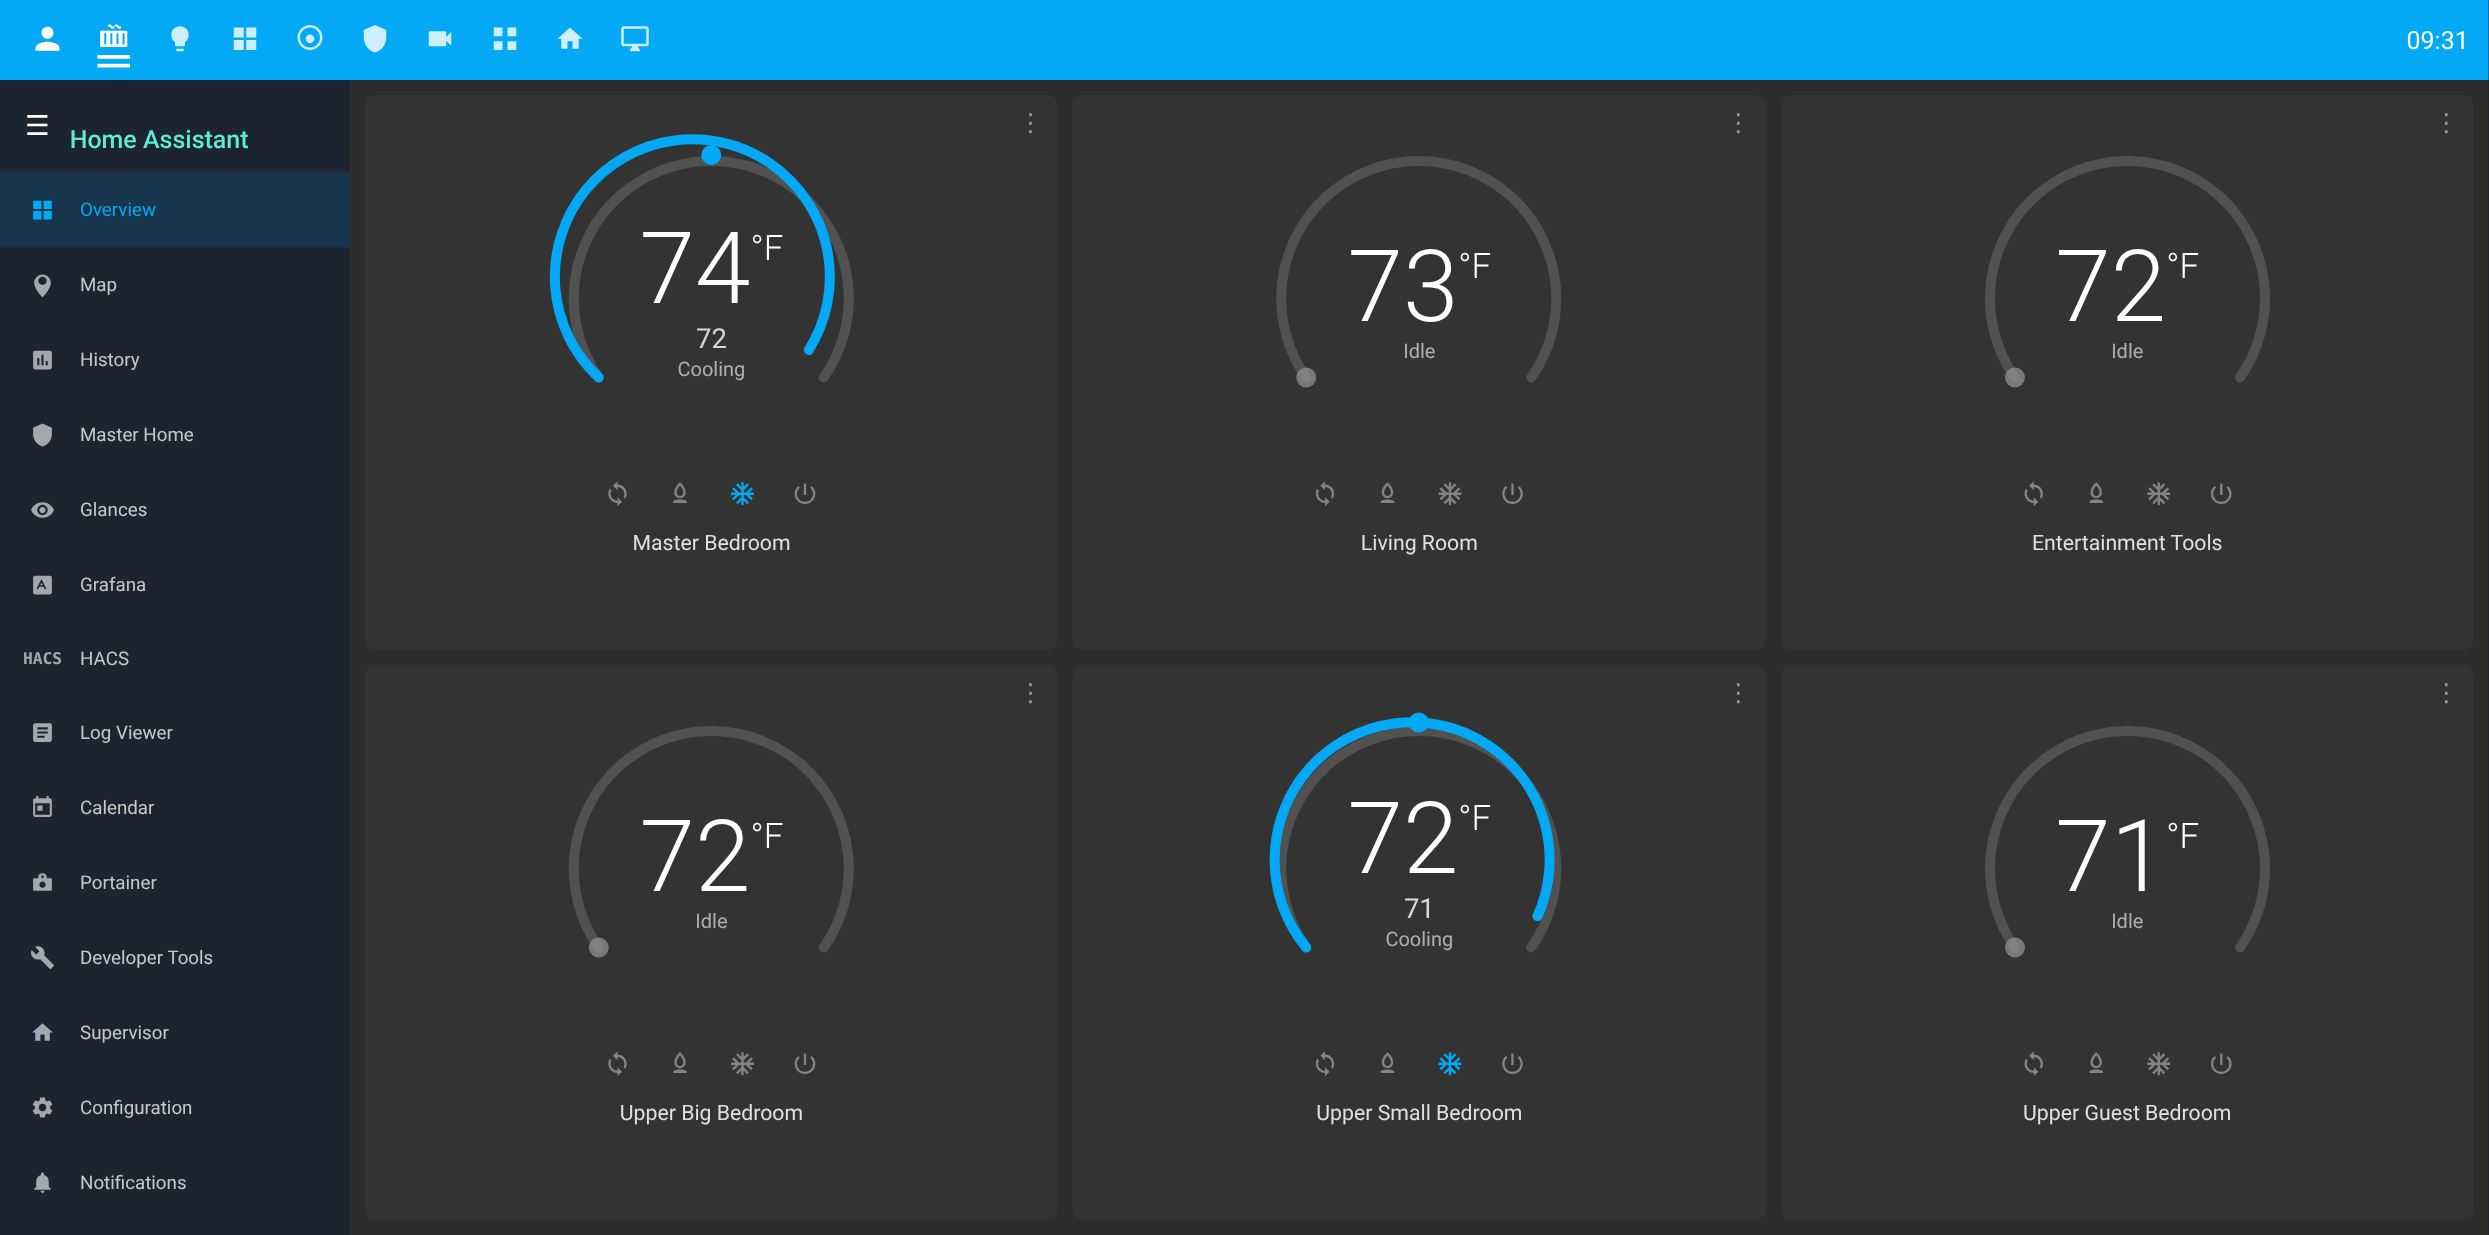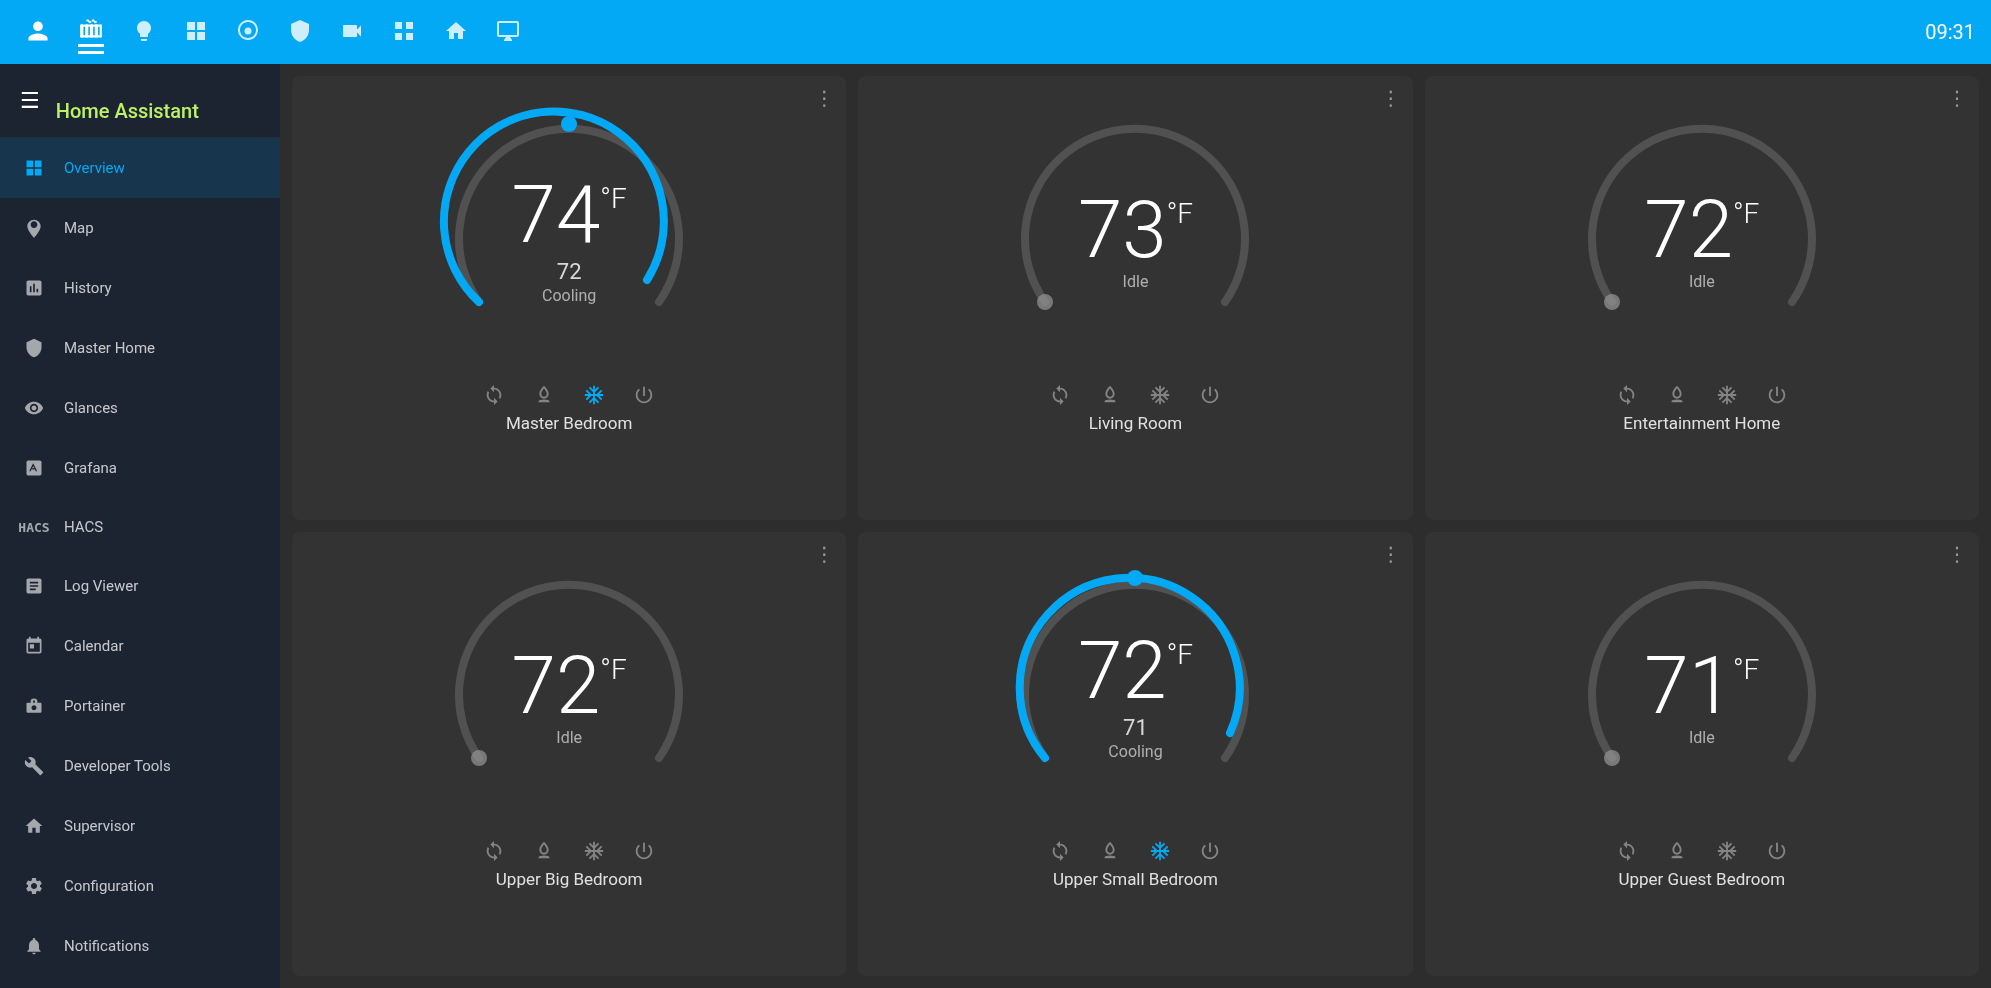--- a/index.html
+++ b/index.html
@@ -74,21 +74,21 @@
       overflow-y: auto;
     }
     .sidebar-header {
       display: flex;
       align-items: center;
       padding: 16px 20px;
       height: 74px;
       border-bottom: 1px solid rgba(255,255,255,0.05);
     }
     .sidebar-header-title {
-      color: #bef264;
+      color: #5eead4;
       font-size: 20px;
       font-weight: 500;
       margin-top: 20px;
     }
     .sidebar-menu-btn {
       color: white;
       font-size: 22px;
       margin-right: 16px;
       cursor: pointer;
     }
@@ -207,21 +207,21 @@
     }
     .ctrl-icon {
       font-size: 22px;
       color: rgba(255,255,255,0.4);
       cursor: pointer;
     }
     .ctrl-icon.active {
       color: #03a9f4;
     }
     .card-name {
-      margin-top: 2px;
+      margin-top: 13px;
       color: rgba(255,255,255,0.85);
       font-size: 17px;
       font-weight: 400;
     }
 
     
     .arc-bg { fill: none; stroke: rgba(255,255,255,0.15); stroke-width: 8; stroke-linecap: round; }
     .arc-active { fill: none; stroke: #03a9f4; stroke-width: 8; stroke-linecap: round; }
     .arc-dot { fill: #03a9f4; }
   </style>
@@ -554,21 +554,21 @@
           <svg width="22" height="22" viewBox="0 0 24 24" fill="rgba(255,255,255,0.4)">
               <path d="M22 11h-4.17l3.24-3.24-1.41-1.42L15 11h-2V9l4.66-4.66-1.42-1.41L13 6.17V2h-2v4.17L7.76 2.93 6.34 4.34 11 9v2H9L4.34 6.34 2.93 7.76 6.17 11H2v2h4.17l-3.24 3.24 1.41 1.42L9 13h2v2l-4.66 4.66 1.42 1.41L11 17.83V22h2v-4.17l3.24 3.24 1.42-1.41L13 15v-2h2l4.66 4.66 1.41-1.42L17.83 13H22z"></path>
             </svg>
         </span>
         <span class="ctrl-icon">
           <svg width="22" height="22" viewBox="0 0 24 24" fill="rgba(255,255,255,0.4)">
               <path d="M13 3h-2v10h2V3zm4.83 2.17l-1.42 1.42C17.99 7.86 19 9.81 19 12c0 3.87-3.13 7-7 7s-7-3.13-7-7c0-2.19 1.01-4.14 2.58-5.42L6.17 5.17C4.23 6.82 3 9.26 3 12c0 4.97 4.03 9 9 9s9-4.03 9-9c0-2.74-1.23-5.18-3.17-6.83z"></path>
             </svg>
         </span>
       </div>
-      <div class="card-name">Entertainment Home</div>
+      <div class="card-name">Entertainment Tools</div>
     </div>
 
     <div class="thermostat-card">
       <div class="card-menu-btn">⋮</div>
       <div class="dial-container">
         <svg class="dial-svg" viewBox="0 0 260 260">
           <path class="arc-bg" d="M 40 200 A 110 110 0 1 1 220 200"></path>
           <circle cx="40" cy="200" r="8" fill="rgba(150,150,150,0.7)"></circle>
         </svg>
         <div class="dial-text">

